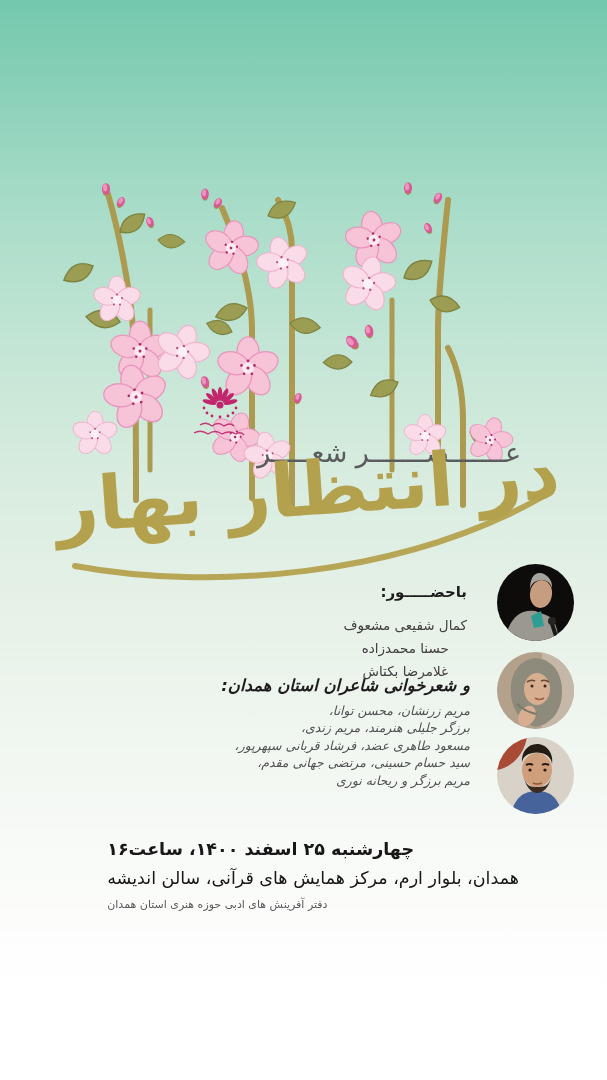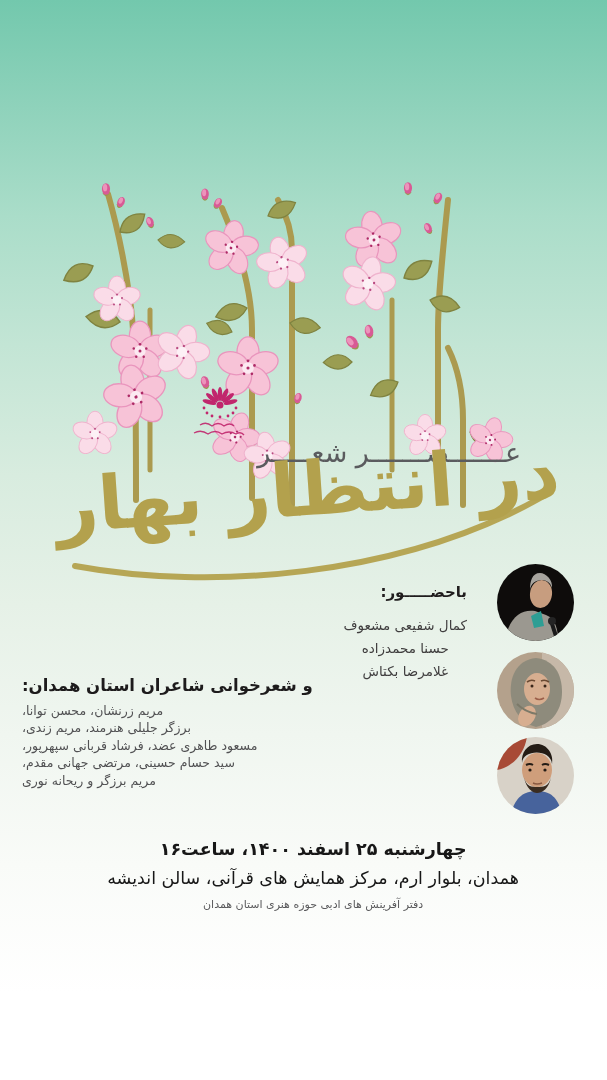--- a/index.html
+++ b/index.html
@@ -18,24 +18,24 @@
     font-size:74px;font-weight:bold;color:#b3a14d;letter-spacing:-2px;
     transform:rotate(-4deg);white-space:nowrap;
   }
   .speakers{position:absolute;top:583px;right:140px;text-align:right;direction:rtl;}
   .sp-heading{font-size:15px;font-weight:bold;color:#1f1c1d;margin-bottom:13px;}
   .sp-name{font-size:13.5px;color:#3f3d3e;line-height:23px;white-space:nowrap;text-align:center;}
   .photo{position:absolute;left:497px;width:77px;height:77px;border-radius:50%;overflow:hidden;}
   .photo1{top:564px;}
   .photo2{top:652px;}
   .photo3{top:737px;}
-  .poets{position:absolute;top:676px;left:22px;width:432px;text-align:left;direction:rtl;}
+  .poets{position:absolute;top:676px;left:38px;width:432px;text-align:right;direction:rtl;font-style:italic;}
   .poets-heading{font-size:16.5px;font-weight:bold;color:#1d1b1c;margin-bottom:7px;}
   .poet-line{font-size:12.5px;color:#515153;line-height:17.4px;white-space:nowrap;}
-  .event{position:absolute;top:839px;right:88px;text-align:center;direction:rtl;margin-left:12px;}
+  .event{position:absolute;top:839px;right:88px;text-align:left;direction:rtl;margin-left:12px;}
   .ev-date{font-size:17.5px;font-weight:bold;color:#171717;white-space:nowrap;}
   .ev-venue{font-size:17.5px;font-weight:normal;color:#171717;margin-top:9px;white-space:nowrap;}
   .ev-org{font-size:11px;color:#5a5a5c;margin-top:10px;white-space:nowrap;}
 </style>
 </head>
 <body>
 
 <div class="poster">
 
   <svg class="art" width="607" height="600" viewBox="0 0 607 600">

